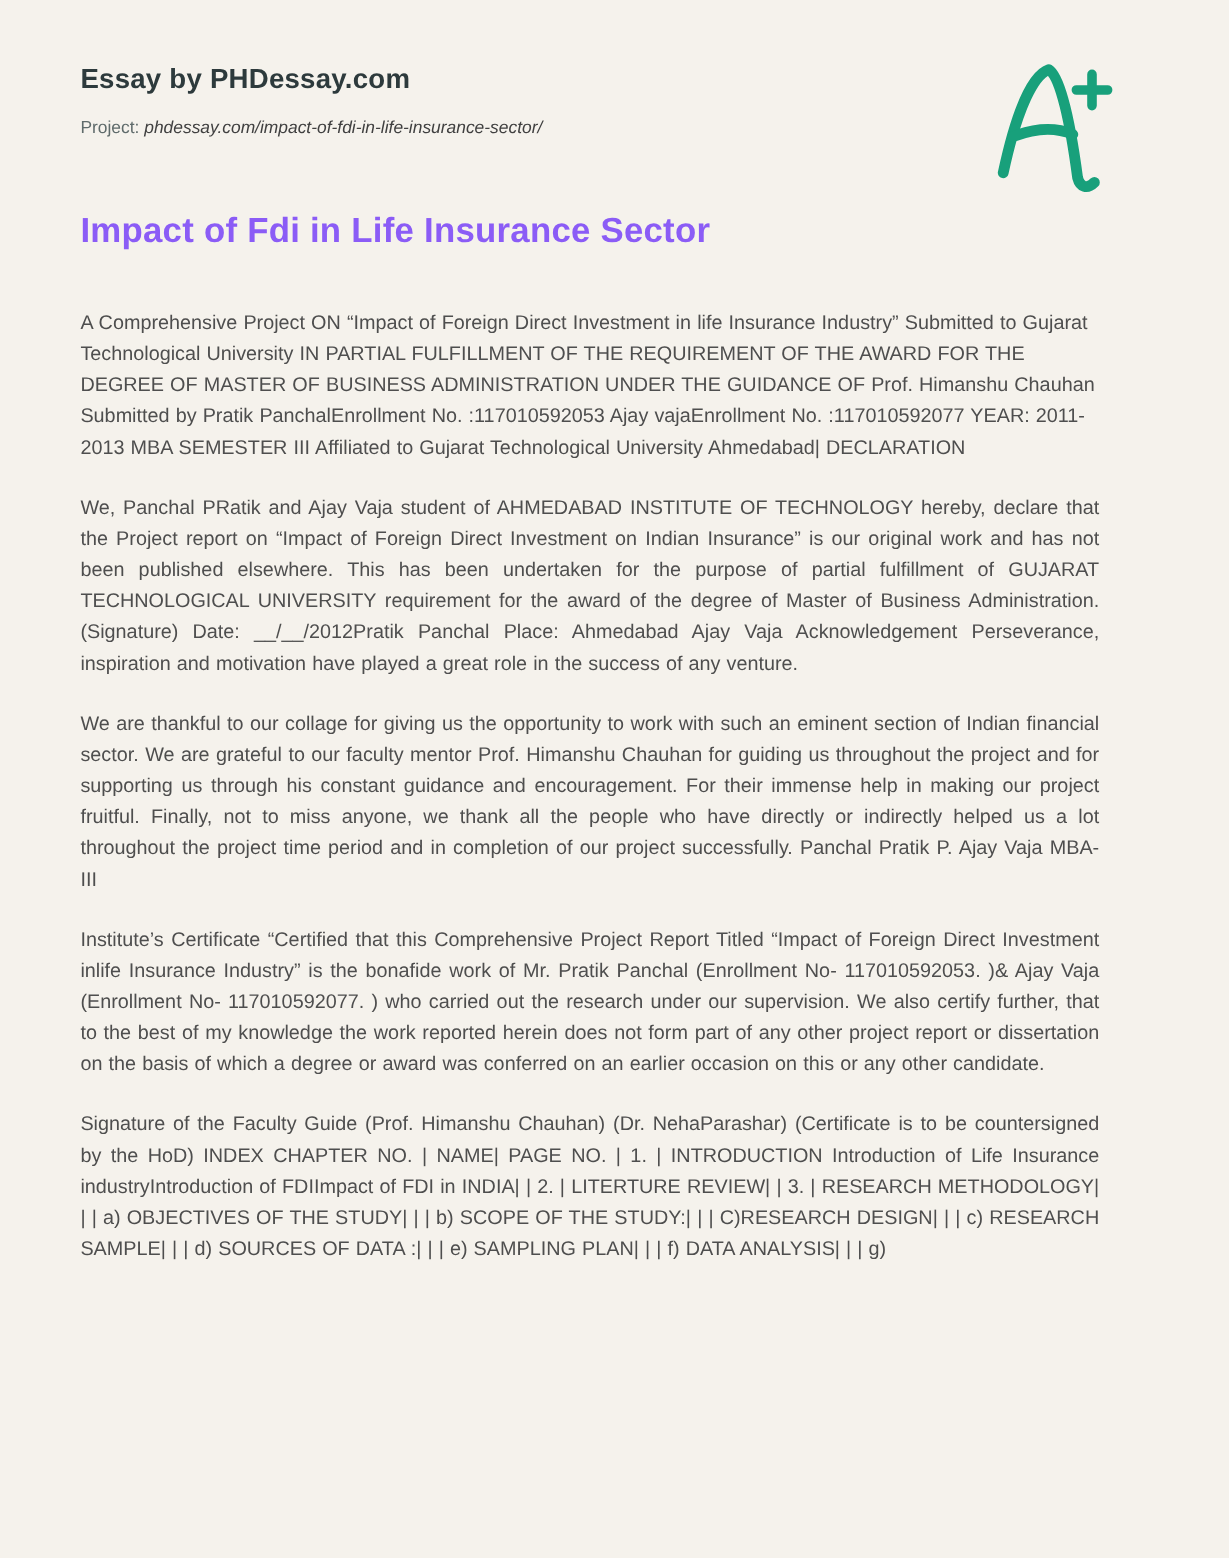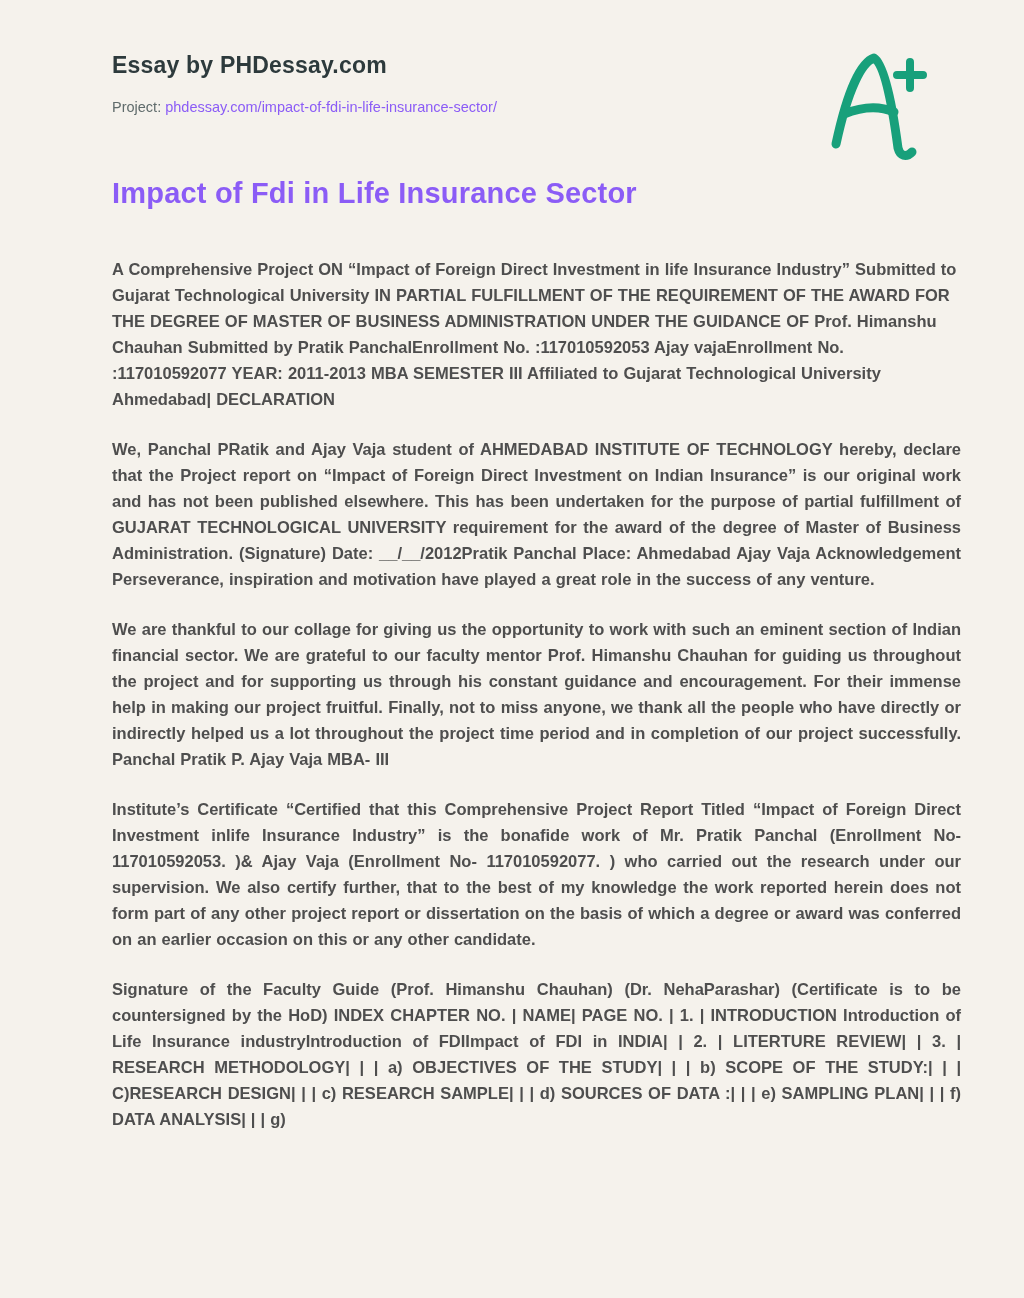--- a/index.html
+++ b/index.html
@@ -7,56 +7,56 @@
     width: 1024px;
     height: 1298px;
     overflow: hidden;
     background: #f5f2ec;
     font-family: "Liberation Sans", "DejaVu Sans", sans-serif;
   }
   .page {
     position: relative;
     width: 1024px;
     height: 1298px;
-    padding: 52px 88px 0 112px;
+    padding: 52px 88px 0 67px;
   }
   .brand {
     font-size: 23px;
     font-weight: 700;
     color: #2d3a3c;
     letter-spacing: 0.2px;
   }
   .source-line {
     margin-top: 20px;
     font-size: 14.5px;
     color: #5f6b6b;
   }
   .source-link {
-    color: #8b5cf6;
+    color: #404040;
     text-decoration: none;
     cursor: pointer;
+    font-style: italic;
   }
   .logo {
     position: absolute;
     top: 48px;
     right: 92px;
     width: 110px;
     height: 115px;
   }
   .page-title {
     margin-top: 62px;
     font-size: 29px;
     font-weight: 700;
     color: #8b5cf6;
     letter-spacing: 0.2px;
   }
   .article-body {
     margin-top: 46px;
     width: 849px;
-    font-weight: bold;
   }
   .article-body p {
     font-size: 16.5px;
     line-height: 26px;
     color: #4e4e4e;
     text-align: justify;
     margin-bottom: 24px;
     word-spacing: 0.5px;
   }
   .article-body p:first-child {

